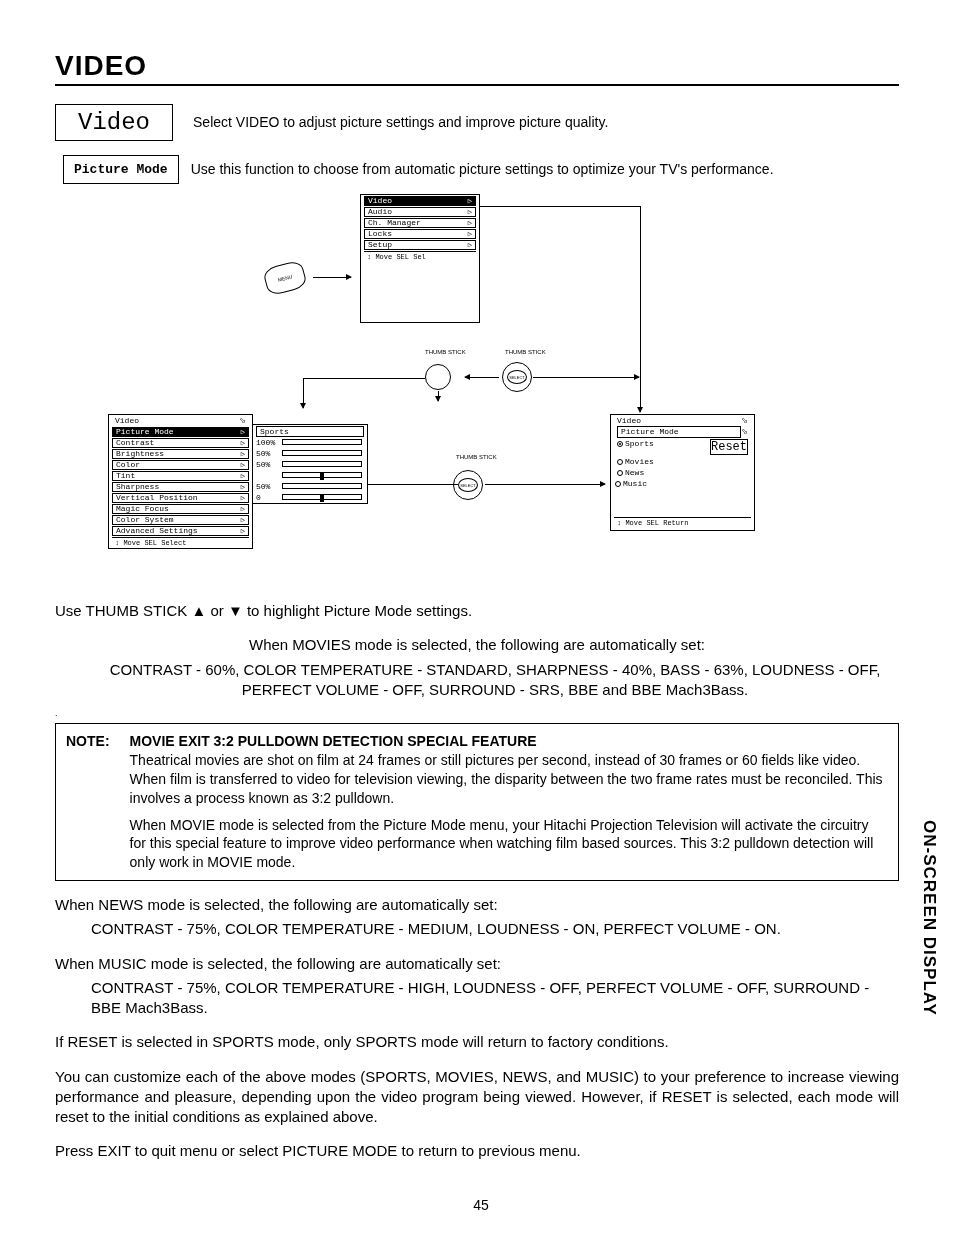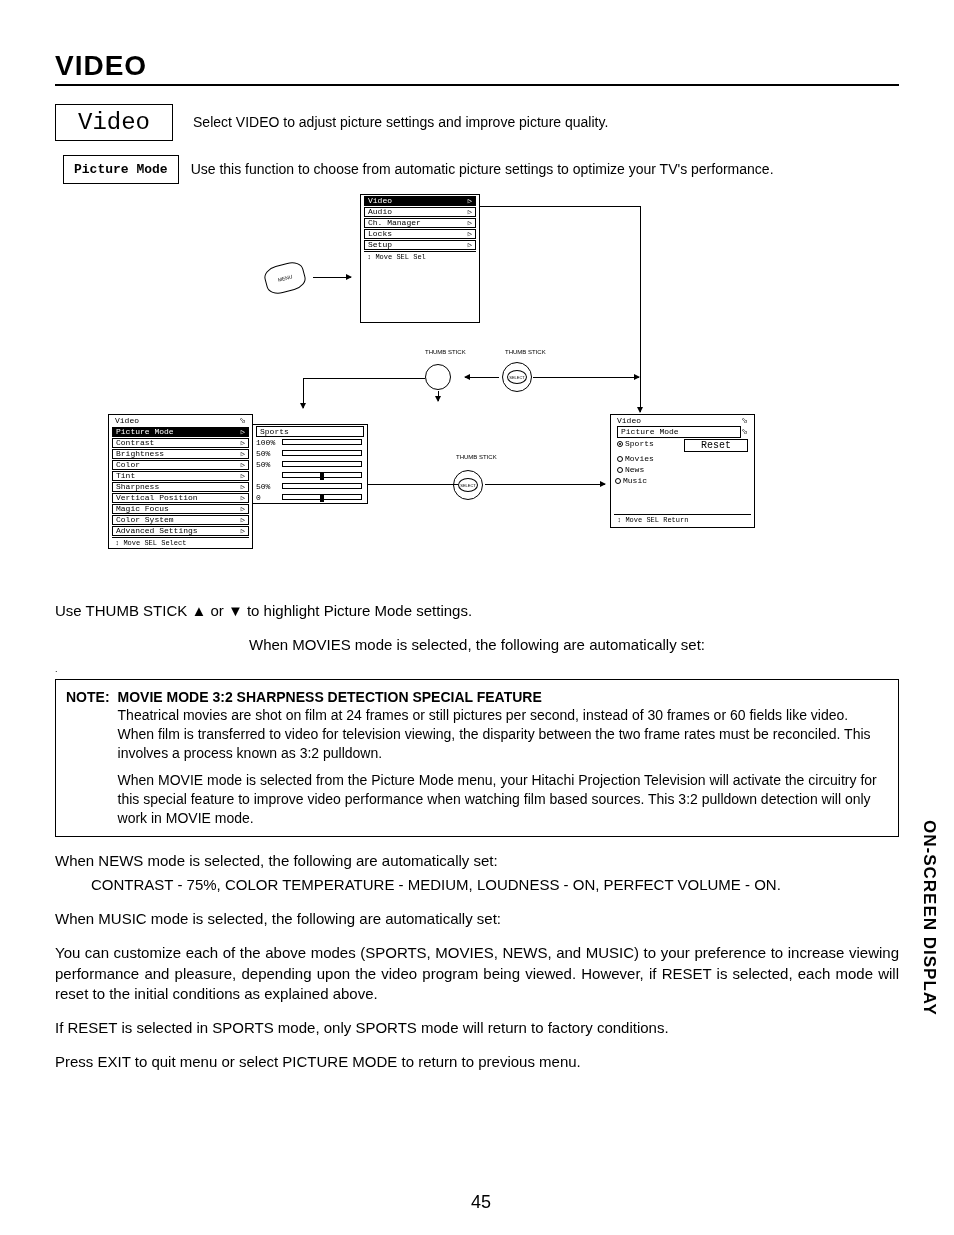--- a/index.html
+++ b/index.html
@@ -214,29 +214,29 @@
     font-weight: bold;
     font-size: 17px;
     letter-spacing: 1px;
   }
   .page-num {
     position: absolute;
     bottom: 22px;
     left: 8px;
     right: 0;
     text-align: center;
-    font-size: 18px;
+    font-size: 14px;
   }
   .tiny-dot {
     font-size: 9px;
   }
 
   .radio { display:inline-block; width:6px;height:6px;border:1px solid #000;border-radius:50%; margin-right:2px; position:relative; top:1px;}
   .radio.filled::after{ content:""; position:absolute; left:1px;top:1px;width:2px;height:2px;background:#000;border-radius:50%;}
-  .reset-btn { border:1px solid #000; padding:0 16px; font-size:10px; display:inline-block;}
+  .reset-btn { border:1px solid #000; padding:0 0; font-size:12px; display:inline-block;}
 </style>
 </head>
 <body>
 
 <div class="page-title">VIDEO</div>
 
 <div class="row1">
   <div class="video-box">Video</div>
   <div class="desc-text">Select VIDEO to adjust picture settings and improve picture quality.</div>
 </div>
@@ -406,42 +406,44 @@
   <div class="arrow-down" style="left:585px; top:184px; height:34px;"></div>
 
 </div>
 
 <div class="body-text">
   <p class="block">Use THUMB STICK ▲ or ▼ to highlight Picture Mode settings.</p>
 
 
   <div class="block" style="margin-bottom:4px;text-align:center;">
     <p>When MOVIES mode is selected, the following are automatically set:</p>
+    <p class="indent">CONTRAST - 60%, COLOR TEMPERATURE - STANDARD, SHARPNESS - 40%, BASS - 63%, LOUDNESS - OFF, PERFECT VOLUME - OFF, SURROUND - SRS, BBE and BBE Mach3Bass.</p>
   </div>
   <span class="tiny-dot">.</span>
 
   <div class="note-box">
-    <div style="display:flex; gap:8px;">
+    <div style="display:flex; gap:20px;">
       <div class="note-label">NOTE:</div>
       <div style="flex:1;">
-        <div class="note-title">MOVIE MODE 3:2 SHARPNESS DETECTION SPECIAL FEATURE</div>
+        <div class="note-title">MOVIE EXIT 3:2 PULLDOWN DETECTION SPECIAL FEATURE</div>
         <div style="margin-bottom:8px;">Theatrical movies are shot on film at 24 frames or still pictures per second, instead of 30 frames or 60 fields like video.  When film is transferred to video for television viewing, the disparity between the two frame rates must be reconciled.  This involves a process known as 3:2 pulldown.</div>
         <div>When MOVIE mode is selected from the Picture Mode menu, your Hitachi Projection Television will activate the circuitry for this special feature to improve video performance when watching film based sources.  This 3:2 pulldown detection will only work in MOVIE mode.</div>
       </div>
     </div>
   </div>
 
   <div class="block">
     <p>When NEWS mode is selected, the following are automatically set:</p>
     <p class="indent">CONTRAST - 75%, COLOR TEMPERATURE - MEDIUM, LOUDNESS - ON, PERFECT VOLUME - ON.</p>
   </div>
 
   <div class="block">
     <p>When MUSIC mode is selected, the following are automatically set:</p>
-  </div>
-
+    <p class="indent">CONTRAST - 75%, COLOR TEMPERATURE - HIGH, LOUDNESS - OFF, PERFECT VOLUME - OFF, SURROUND - BBE Mach3Bass.</p>
+  </div>
+
+  <p class="block">If RESET is selected in SPORTS mode, only SPORTS mode will return to factory conditions.</p>
   <p class="block" style="text-align:justify;">You can customize each of the above modes (SPORTS, MOVIES, NEWS, and MUSIC) to your preference to increase viewing performance and pleasure, depending upon the video program being viewed. However, if RESET is selected, each mode will reset to the initial conditions as explained above.</p>
-  <p class="block">If RESET is selected in SPORTS mode, only SPORTS mode will return to factory conditions.</p>
   <p class="block">Press EXIT to quit menu or select PICTURE MODE to return to previous menu.</p>
 </div>
 
 <div class="side-label">ON-SCREEN DISPLAY</div>
 <div class="page-num">45</div>
 
 </body></html>

